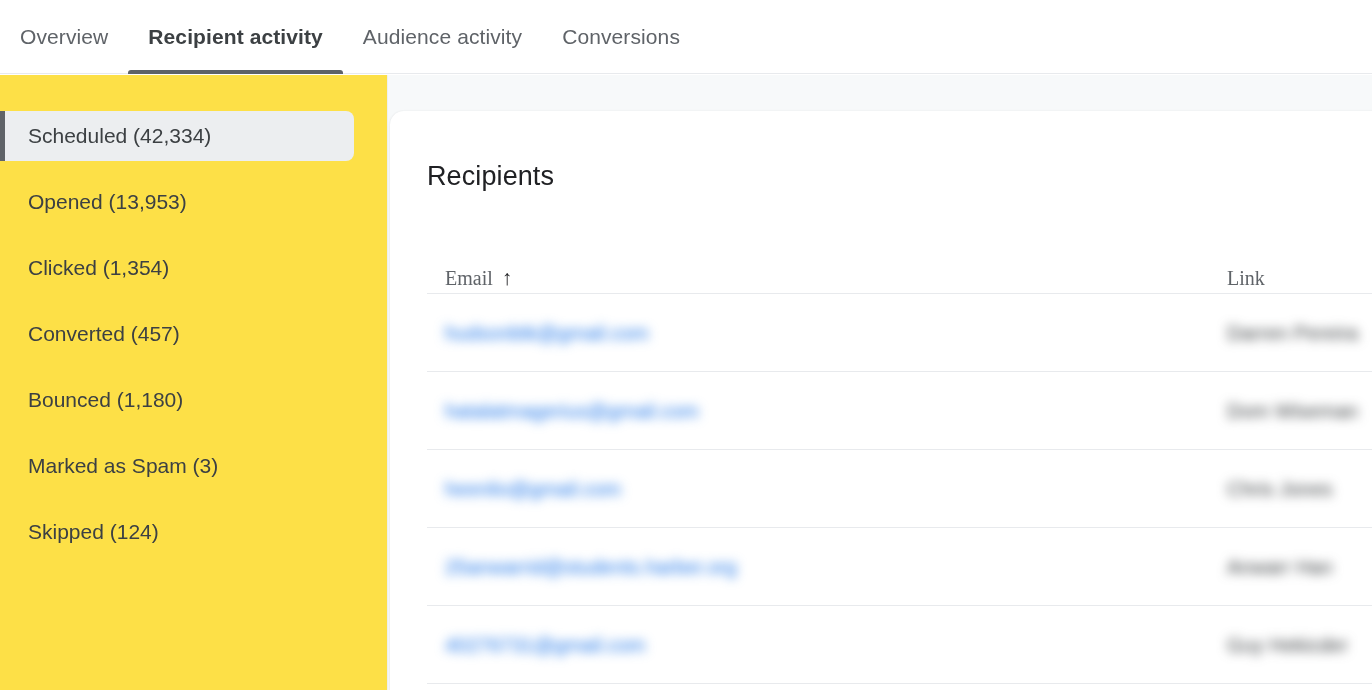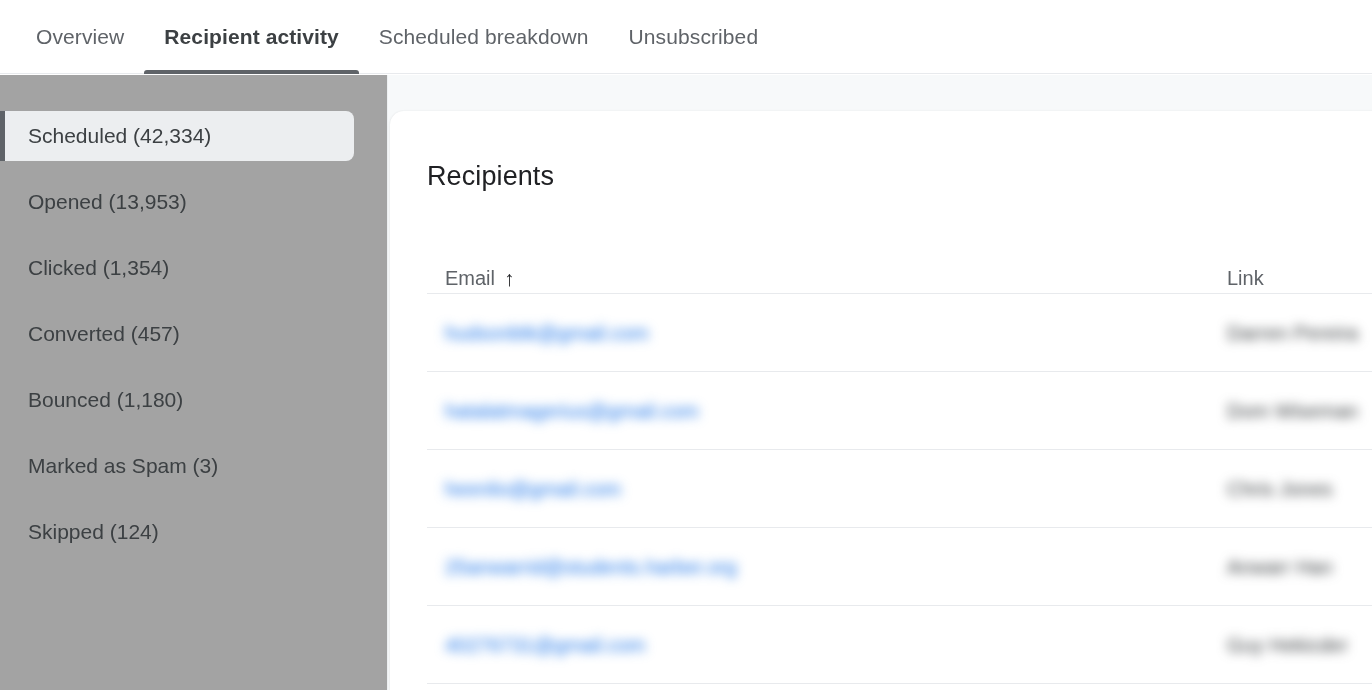--- a/index.html
+++ b/index.html
@@ -23,21 +23,21 @@
   
   #tabbar {
     position: absolute;
     top: 0; left: 0;
     width: 1372px;
     height: 74px;
     background: #ffffff;
     border-bottom: 1px solid #e8eaed;
     display: flex;
     align-items: flex-start;
-    padding-left: 16px;
+    padding-left: 0;
   }
   .tab {
     position: relative;
     height: 74px;
     display: flex;
     align-items: center;
     padding: 0 20px;
     font-size: 21px;
     color: #5f6368;
     letter-spacing: 0.1px;
@@ -66,21 +66,21 @@
     height: 615px;
     background: #f7f9fa;
   }
 
   
   #sidebar {
     position: absolute;
     top: 0; left: 0;
     width: 388px;
     height: 615px;
-    background: #a3a3a3;
+    background: #fde047;
     border-right: 1px solid #edf0f2;
     padding-top: 36px;
   }
   .side-item {
     position: relative;
     height: 50px;
     width: 354px;
     display: flex;
     align-items: center;
     padding-left: 28px;
@@ -160,20 +160,21 @@
     font-size: 20px;
     white-space: nowrap;
   }
   .row.header .cell-email,
   .row.header .cell-name {
     color: #5f6368;
     font-size: 20px;
     display: flex;
     align-items: center;
     gap: 9px;
+    font-family: Liberation Serif, serif;
   }
   .sort-arrow {
     color: #202124;
     font-size: 21px;
     line-height: 1;
   }
   .email-link {
     color: #1a73e8;
     filter: blur(5.5px);
     display: inline-block;
@@ -192,24 +193,24 @@
 <div id="app">
 
   <div id="tabbar">
     <div class="tab">
       <span>Overview</span>
     </div>
     <div class="tab active">
       <span>Recipient activity</span>
     </div>
     <div class="tab">
-      <span>Scheduled breakdown</span>
+      <span>Audience activity</span>
     </div>
     <div class="tab">
-      <span>Unsubscribed</span>
+      <span>Conversions</span>
     </div>
   </div>
 
   <div id="body">
 
     <div id="sidebar">
       <div class="side-item selected">
         <span>Scheduled (42,334)</span>
       </div>
       <div class="side-item">

